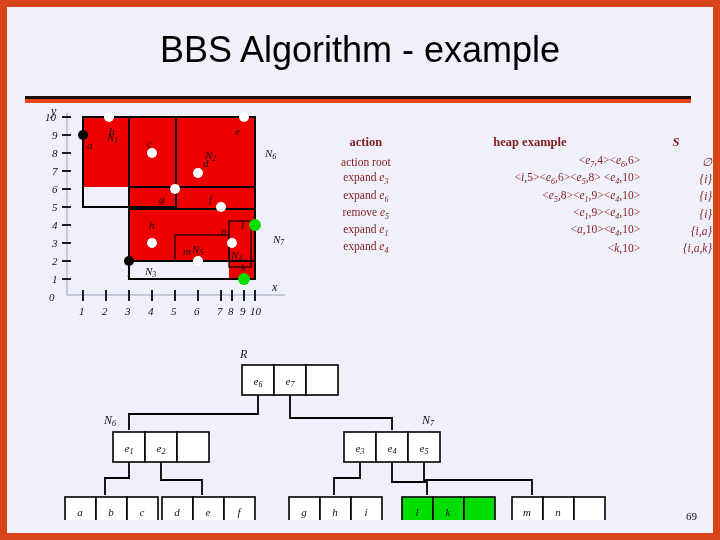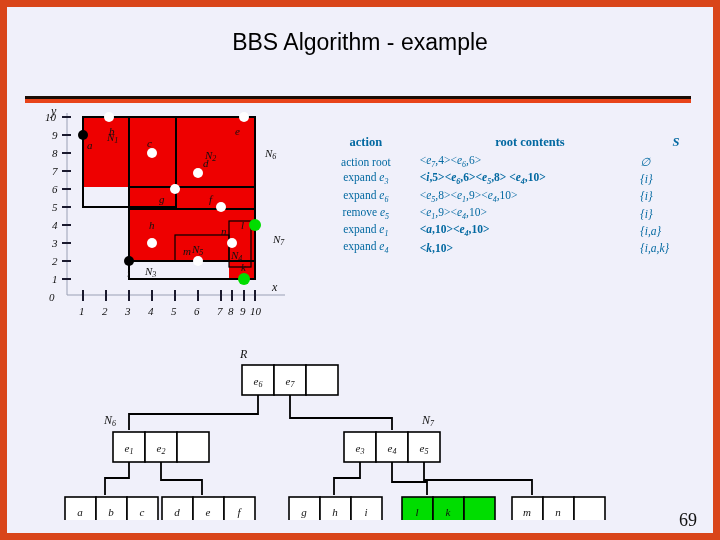--- a/index.html
+++ b/index.html
@@ -14,59 +14,59 @@
     left:7px;top:7px;
     width:706px;height:526px;
     background:#f0f0fa;
     overflow:hidden;
   }
   .title{
     position:absolute;
     left:0;top:22px;width:706px;
     text-align:center;
     font-family:"Liberation Sans", sans-serif;
-    font-size:23px;
+    font-size:36px;
     color:#000;
     letter-spacing:0px;
   }
   .rule-dark{
     position:absolute;left:18px;top:89px;width:666px;height:3px;background:#1a0d06;
   }
   .rule-orange{
     position:absolute;left:18px;top:92px;width:666px;height:4px;background:#e8441a;
   }
   .pageno{
     position:absolute;right:16px;top:503px;
     font-family:"Liberation Serif", serif;
-    font-size:18px;color:#111;
+    font-size:11px;color:#111;
   }
 
   
   .fig{position:absolute;left:30px;top:98px;width:275px;height:222px;text-align:right;}
   .fig svg{display:block;}
 
   
   .trace{
     position:absolute;left:305px;top:128px;width:400px;
     font-family:"Liberation Serif", serif;
-    color:#0369a1;
+    color:#7f1d1d;
   }
   .trace table{border-collapse:collapse;width:100%;}
   .trace th{
     font-size:12.5px;font-weight:bold;padding:0 0 3px 0;
     font-family:"Liberation Serif", serif;
   }
   .trace th.s-col{font-style:italic;}
   .trace td{
-    font-size:11.5px;padding:1px 0;text-align:left;white-space:nowrap;
+    font-size:11.5px;padding:1px 0;text-align:right;white-space:nowrap;
   }
   .trace td.act{text-align:center;width:105px;}
   .trace td.heap{width:215px;}
   .trace td.sset{width:70px;font-style:italic;}
-  .trace .bold{font-weight:bold;}
+  .trace .bold{font-weight:normal;}
   .it{font-style:italic;}
   sub{font-size:8px;font-style:italic;}
 
   
   .tree{position:absolute;left:55px;top:333px;width:610px;height:180px;}
   .tree svg{display:block;}
 </style>
 </head>
 <body>
 
@@ -255,21 +255,21 @@
         <text class="plab" x="184" y="130">n</text>
       </g>
     </svg>
   </div>
 
   <div class="trace">
     <table>
       <thead>
         <tr>
           <th>action</th>
-          <th>root contents</th>
+          <th>heap example</th>
           <th class="s-col">S</th>
         </tr>
       </thead>
       <tbody id="trace-body">
           <tr>
             <td class="act">action root</td>
             <td class="heap">&lt;<span class="it">e</span><sub>7</sub>,4&gt;&lt;<span class="it">e</span><sub>6</sub>,6&gt;</td>
             <td class="sset">∅</td>
           </tr>
           <tr>

